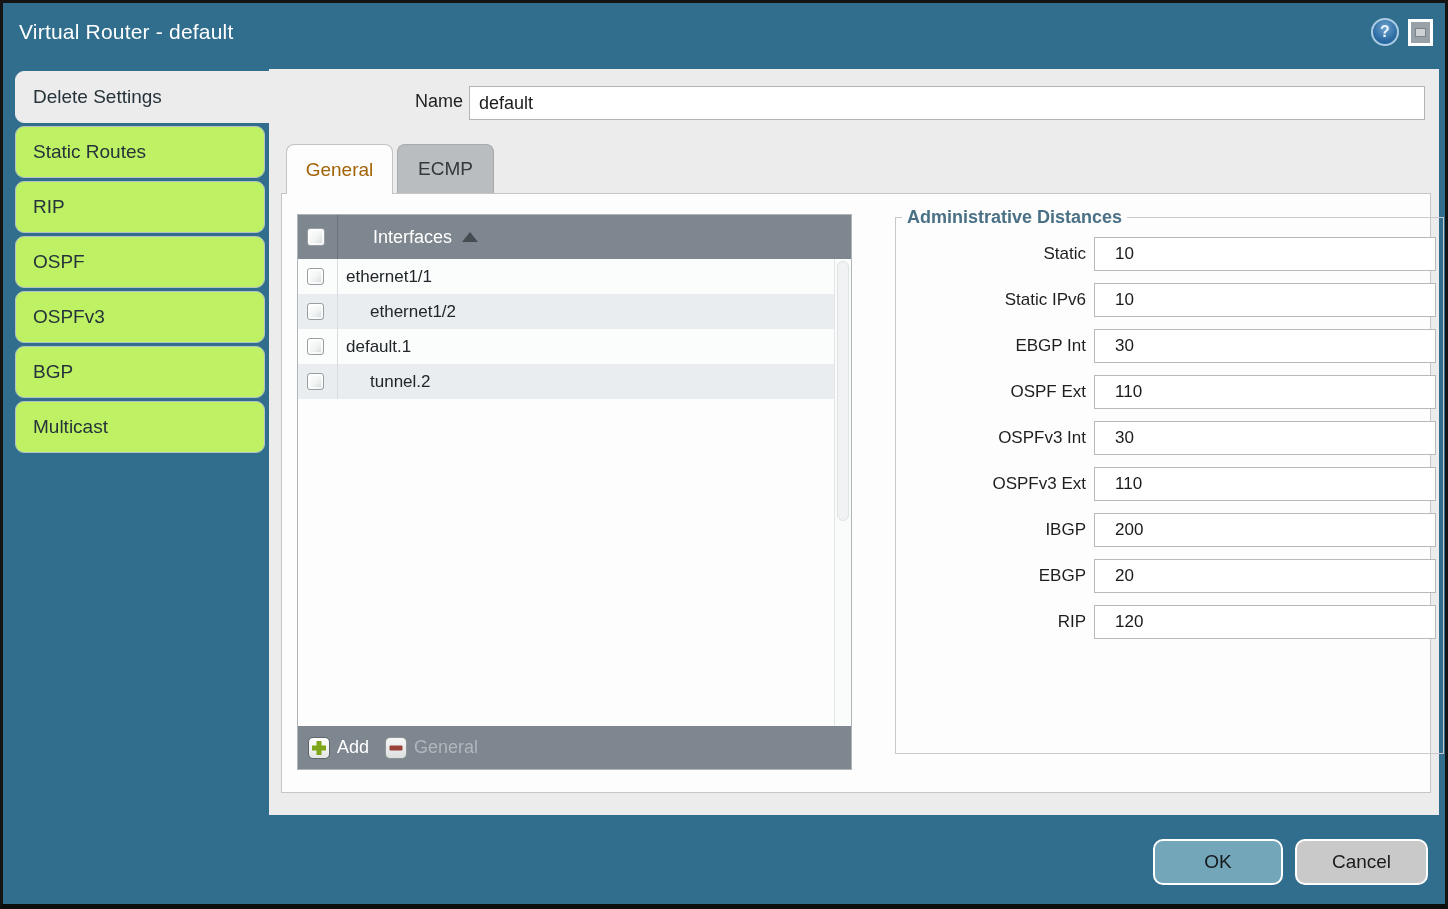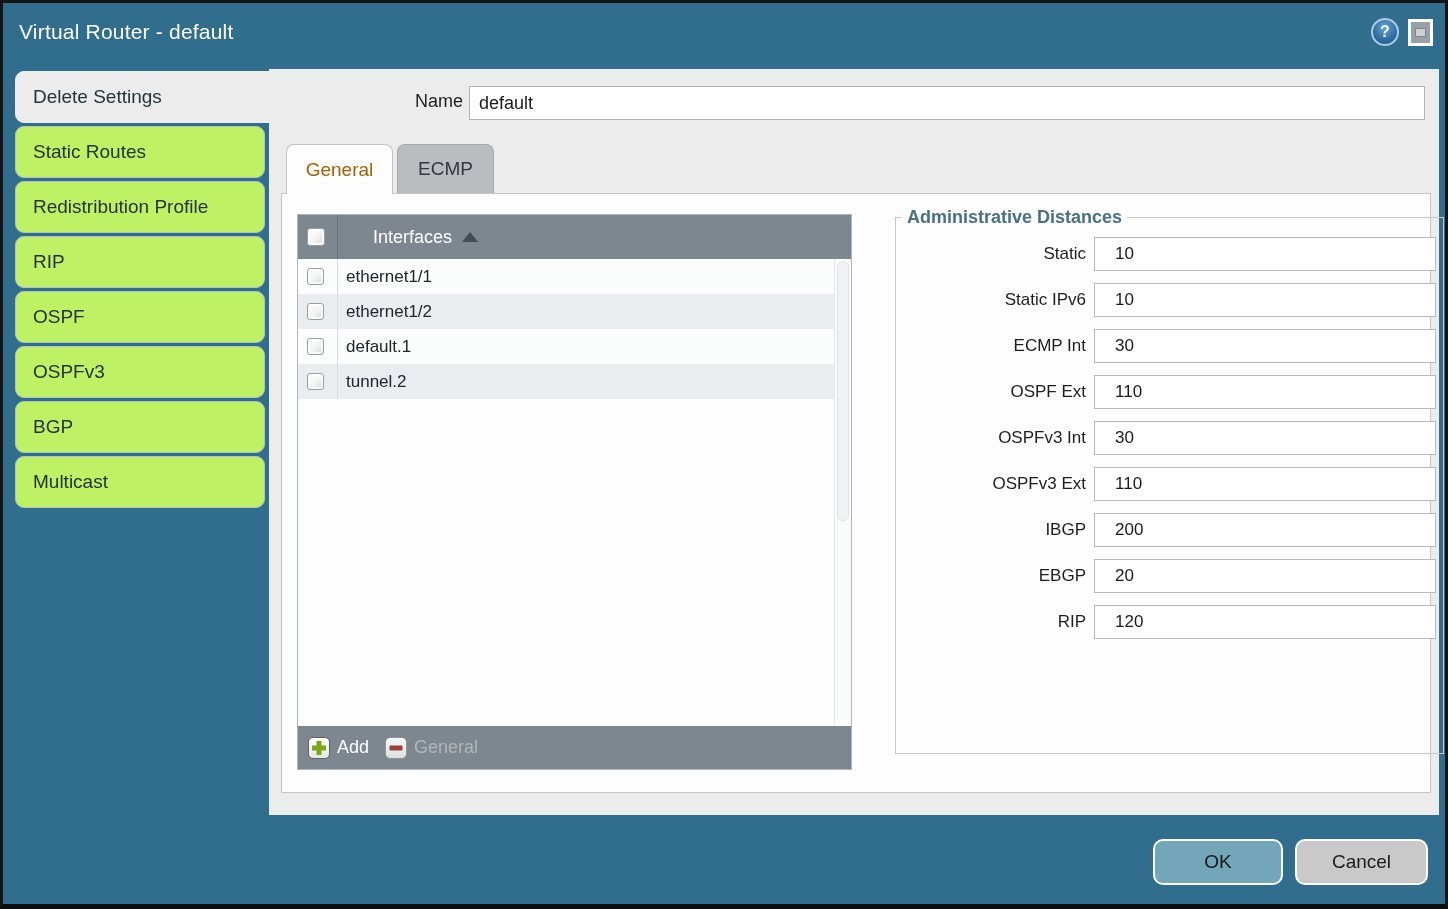--- a/index.html
+++ b/index.html
@@ -79,21 +79,21 @@
     border-bottom:10px solid #454d53;
   }
   .checkbox {
     width:18px; height:18px; border:1px solid #989fa3; border-radius:3px;
     background:linear-gradient(135deg,#ffffff 0%,#f2f4f4 55%,#cfd4d6 100%);
     box-shadow:inset 0 0 0 2px rgba(255,255,255,0.75); cursor:pointer; flex:0 0 auto;
   }
   .tbl-header .checkbox { margin-left:9px; }
   .tbl-body { position:absolute; left:0; top:44px; right:17px; bottom:43px; overflow:hidden; }
   .tbl-row { height:35px; display:flex; align-items:center; position:relative; background:#fbfcfc; cursor:pointer; }
-  .tbl-row.alt { background:#e9edef; }
+  .tbl-row.alt { background:#e9edef;gap:24px; }
   .tbl-row .sep { position:absolute; left:39px; top:0; bottom:0; width:1px; background:#d8dcde; }
   .tbl-row .checkbox { margin-left:9px; width:17px; height:17px; }
   .tbl-cell { margin-left:22px; font-size:17px; color:#20262a; }
   .scroll-track {
     position:absolute; right:0; top:44px; bottom:43px; width:17px;
     background:#fafbfb; border-left:1px solid #e3e5e6; cursor:pointer;
   }
   .scroll-thumb {
     position:absolute; left:2px; right:2px; top:2px; height:260px;
     background:#f0f2f3; border:1px solid #e0e3e4; border-radius:7px;
@@ -155,21 +155,20 @@
     <div class="title-text">Virtual Router - default</div>
     <div class="help-icon">?</div>
     <div class="window-icon">
       <div class="inner"></div>
     </div>
   </div>
 
   <div class="sidebar">
     <div class="side-tab active">Delete Settings</div>
     <div class="side-tab">Static Routes</div>
-    <div class="side-tab">Redistribution Profile</div>
     <div class="side-tab">RIP</div>
     <div class="side-tab">OSPF</div>
     <div class="side-tab">OSPFv3</div>
     <div class="side-tab">BGP</div>
     <div class="side-tab">Multicast</div>
   </div>
 
   <div class="main-panel">
 
     <div class="name-label">Name</div>
@@ -234,21 +233,21 @@
 
         <div class="field-row">
           <div class="field-label">Static</div>
           <input class="field-input" type="text" value="10" style="">
         </div>
         <div class="field-row">
           <div class="field-label">Static IPv6</div>
           <input class="field-input" type="text" value="10" style="">
         </div>
         <div class="field-row">
-          <div class="field-label">ECMP Int</div>
+          <div class="field-label">EBGP Int</div>
           <input class="field-input" type="text" value="30" style="">
         </div>
         <div class="field-row">
           <div class="field-label">OSPF Ext</div>
           <input class="field-input" type="text" value="110" style="">
         </div>
         <div class="field-row">
           <div class="field-label">OSPFv3 Int</div>
           <input class="field-input" type="text" value="30" style="">
         </div>

